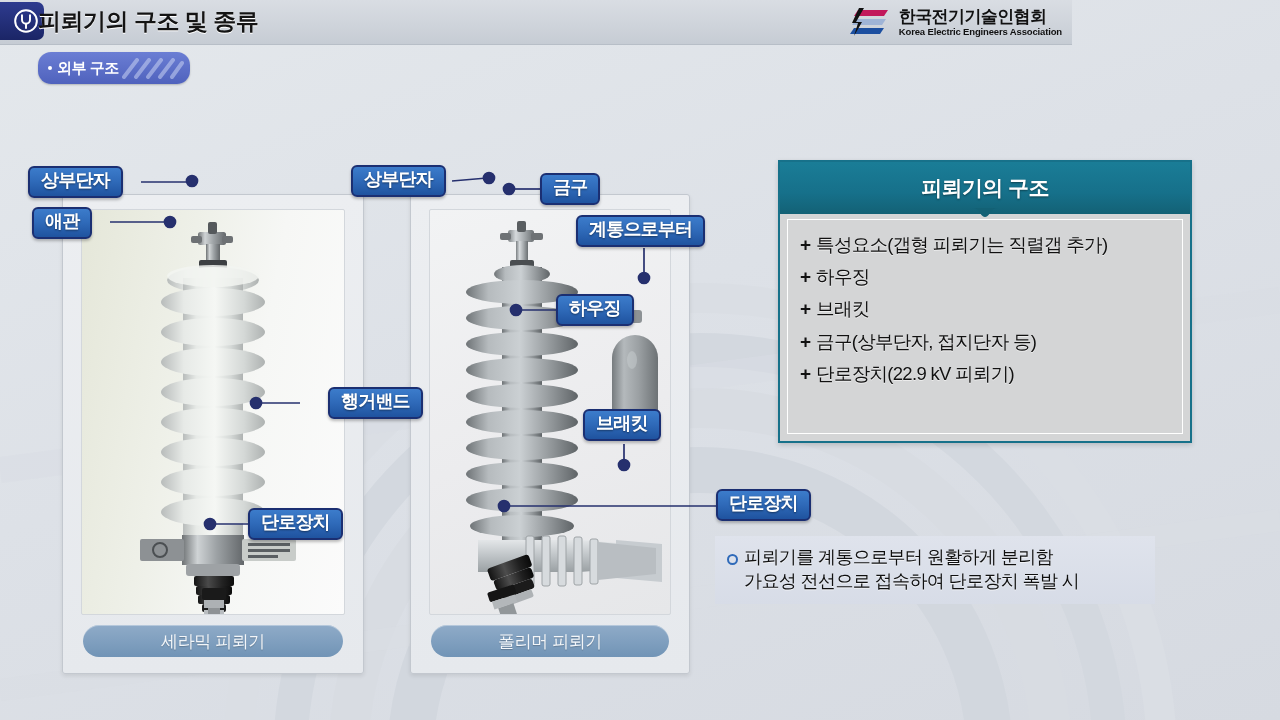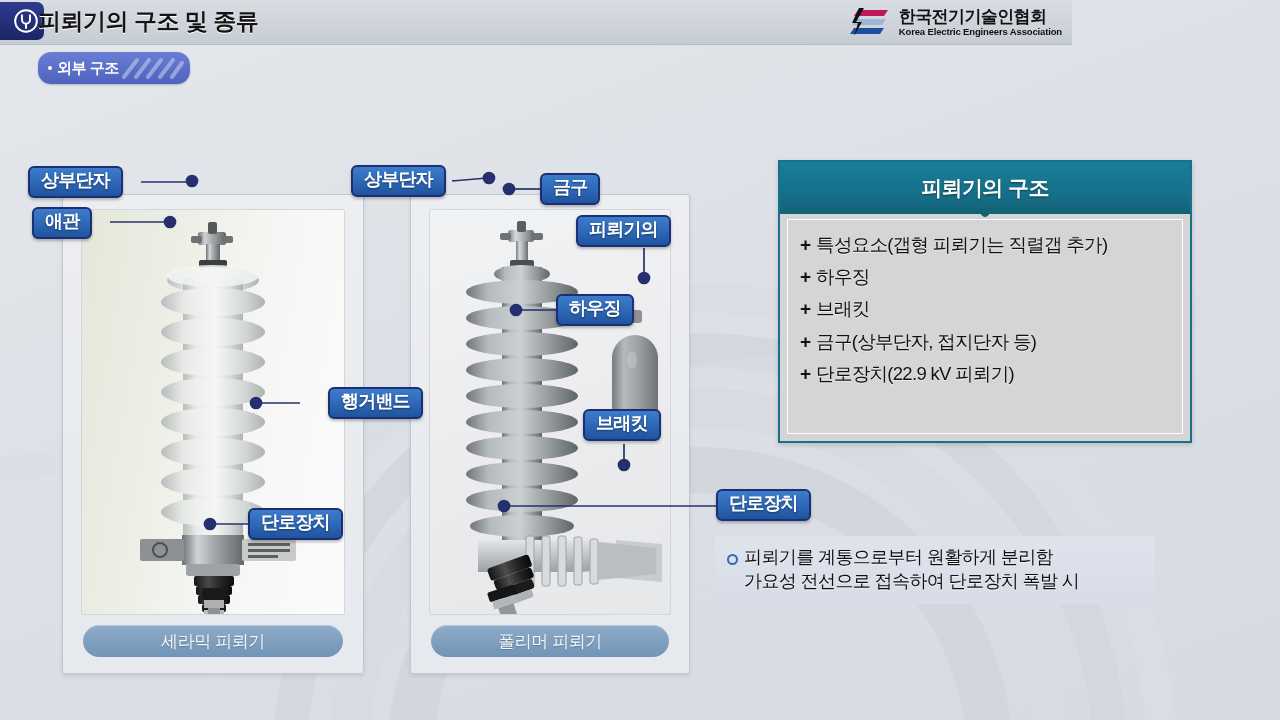--- a/index.html
+++ b/index.html
@@ -480,21 +480,21 @@
     <span>단로장치</span>
   </div>
 
   <div class="callout" style="left:351px;top:165px;">
     <span>상부단자</span>
   </div>
   <div class="callout" style="left:540px;top:173px;">
     <span>금구</span>
   </div>
   <div class="callout" style="left:576px;top:215px;">
-    <span>피뢰기의</span>
+    <span>계통으로부터</span>
   </div>
   <div class="callout" style="left:556px;top:294px;">
     <span>하우징</span>
   </div>
   <div class="callout" style="left:583px;top:409px;">
     <span>브래킷</span>
   </div>
   <div class="callout" style="left:716px;top:489px;">
     <span>단로장치</span>
   </div>

